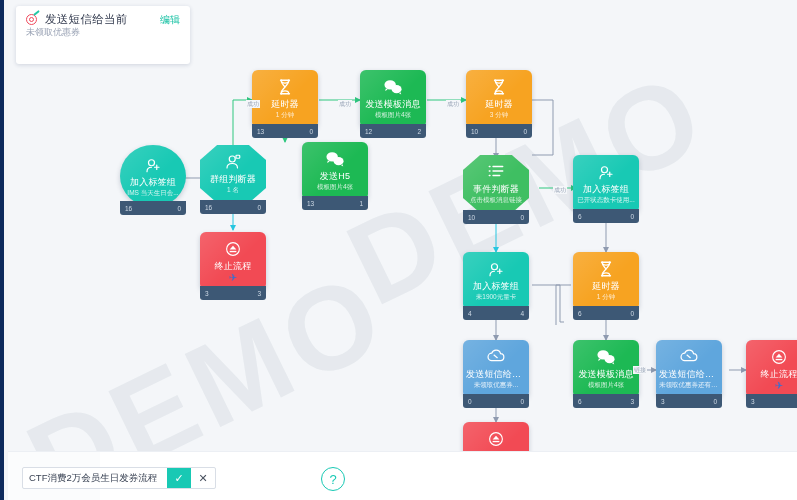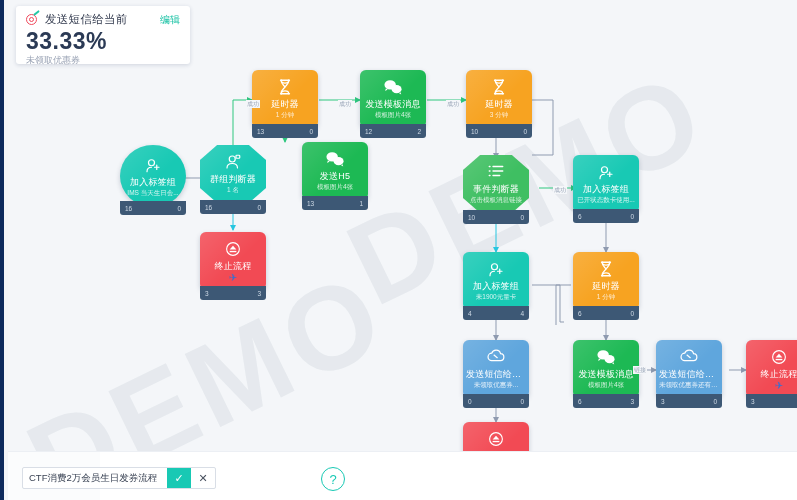--- a/index.html
+++ b/index.html
@@ -468,15 +468,14 @@
 <div id="kpi-card">
   <div id="kpi-head">
     <span class="kpi-target">
       <span class="r1"></span>
         <span class="r2"></span>
         <span class="arw"></span>
     </span>
     <span id="kpi-title">发送短信给当前</span>
     <span id="kpi-edit">编辑</span>
   </div>
-  <div id="kpi-value">33.33%</div>
   <div id="kpi-sub">未领取优惠券</div>
 </div>
 
 </body></html>

